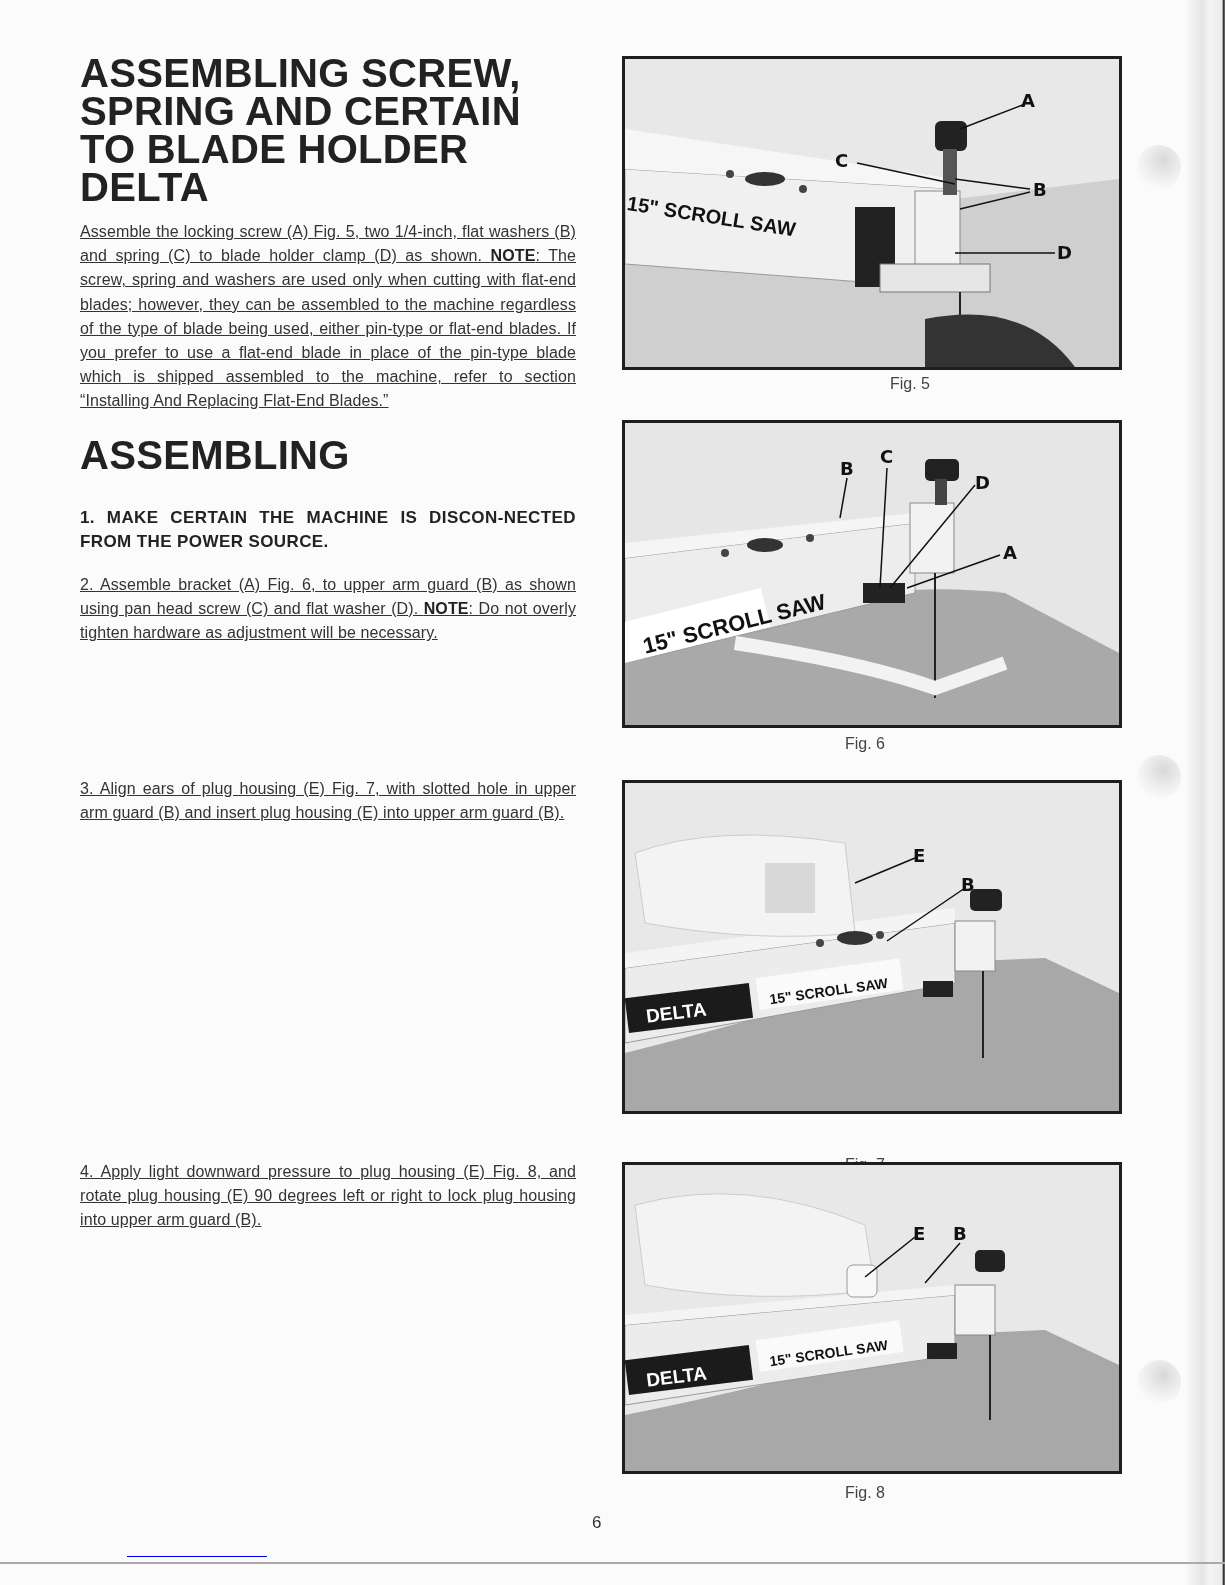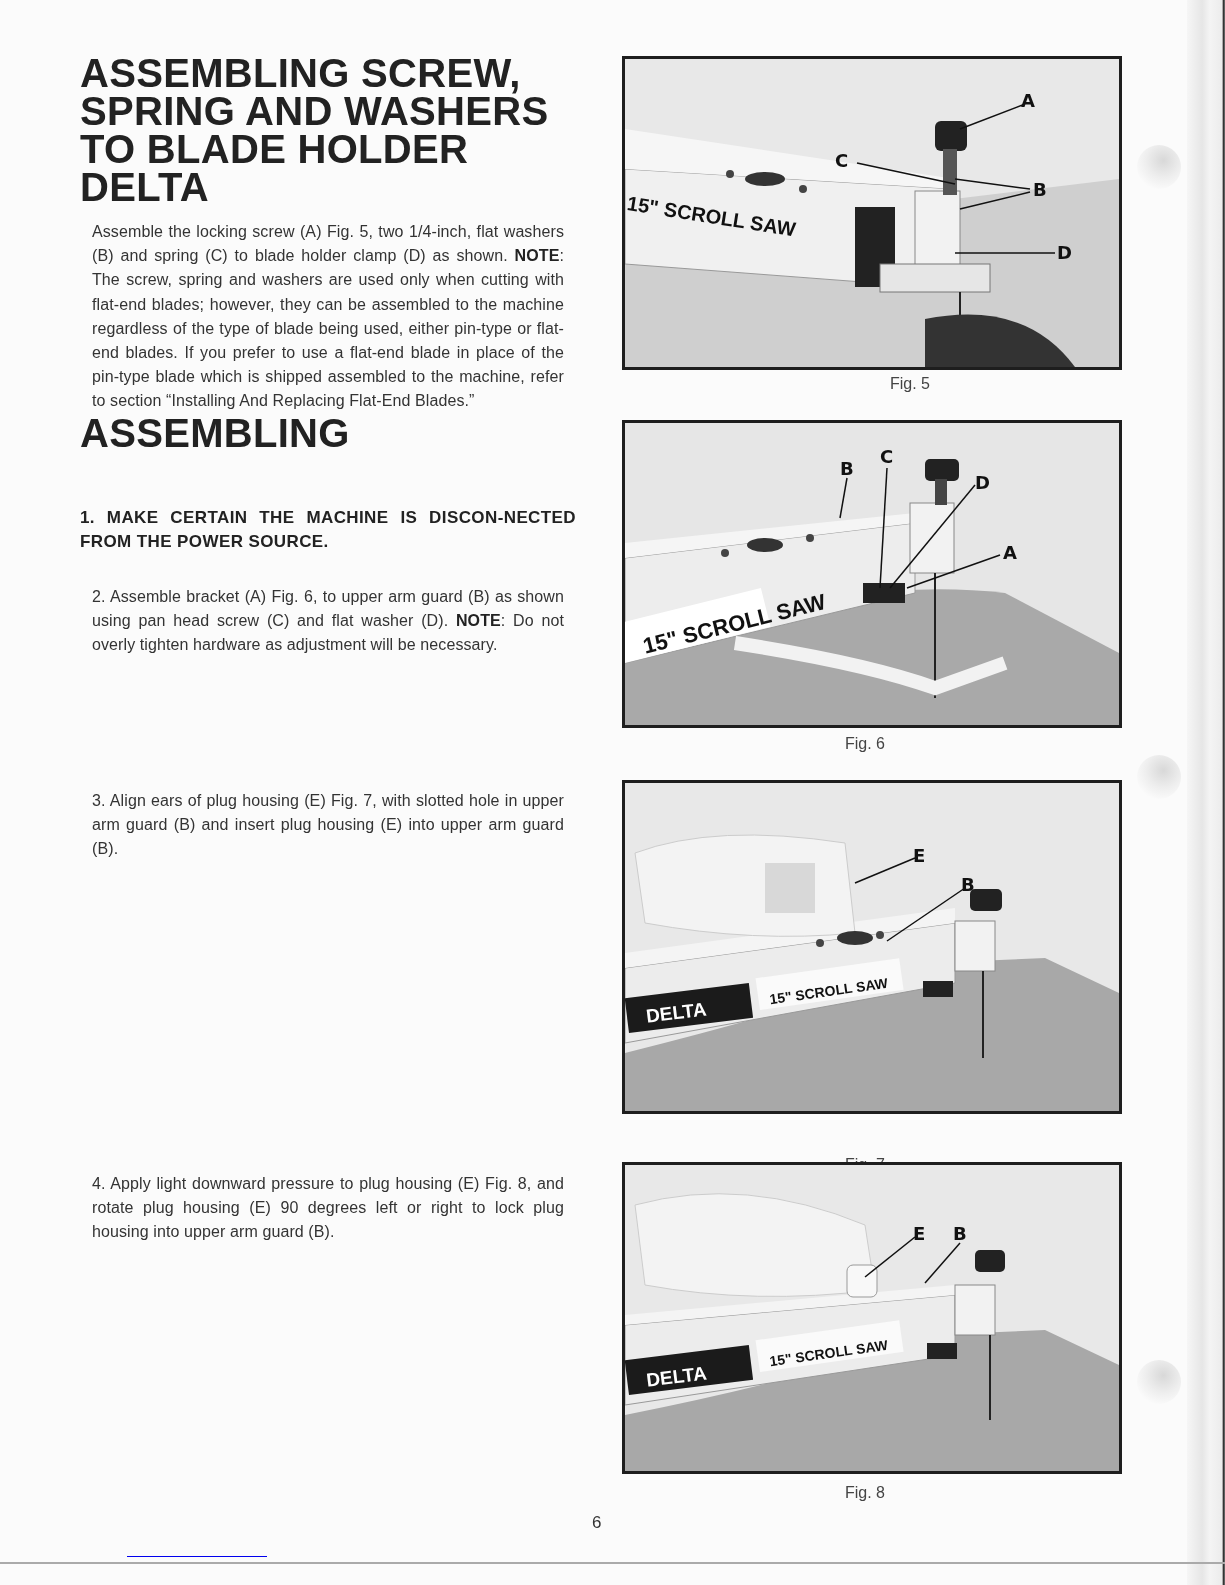--- a/index.html
+++ b/index.html
@@ -14,21 +14,21 @@
   }
   .punch {
     position:absolute; right:44px; width:44px; height:44px; border-radius:50%;
     background:radial-gradient(circle at 60% 35%,#d8d8d8 0%,#eeeeee 45%,#fafafa 75%,#fbfbfb 100%);
   }
   .left { position:absolute; left:80px; width:496px; }
   h1 {
     margin:0; font-weight:700; font-size:40px; line-height:38px; color:#222; letter-spacing:0.3px;
   }
   p.body {
-    margin:12px; font-size:16px; line-height:24.2px; color:#333; text-align:justify; letter-spacing:0.1px;
+    margin:0; font-size:16px; line-height:24.2px; color:#333; text-align:justify; letter-spacing:0.1px;text-decoration:underline;
   }
   p.body b { color:#222; }
   p.step1 { margin:0; font-size:17px; line-height:24px; font-weight:700; color:#222; text-align:justify; letter-spacing:0.4px; }
   .fig {
     position:absolute; left:622px; width:494px; border:3px solid #1e1e1e; background:#ddd; overflow:hidden;
   }
   .fig svg { display:block; }
   .caption { position:absolute; font-size:16px; color:#444; }
   .pagenum { position:absolute; left:592px; top:1513px; font-size:17px; color:#333; }
   .bottom-rule { position:absolute; left:0; top:1562px; width:1225px; height:2px; background:#aaa; }
@@ -40,27 +40,27 @@
 <body>
 
 <div class="spine"></div>
 <div class="punch" style="top:145px"></div>
 <div class="punch" style="top:755px"></div>
 <div class="punch" style="top:1360px"></div>
 
 <div class="left" style="top:54px">
   <h1>
     <div>ASSEMBLING SCREW,</div>
-    <div>SPRING AND WASHERS</div>
+    <div>SPRING AND CERTAIN</div>
     <div>TO BLADE HOLDER DELTA</div>
   </h1>
   <p class="body" style="margin-top:14px"><span>Assemble the locking screw (A) Fig. 5, two 1/4-inch, flat washers (B) and spring (C) to blade holder clamp (D) as shown. </span><b>NOTE</b><span>: The screw, spring and washers are used only when cutting with flat-end blades; however, they can be assembled to the machine regardless of the type of blade being used, either pin-type or flat-end blades. If you prefer to use a flat-end blade in place of the pin-type blade which is shipped assembled to the machine, refer to section “Installing And Replacing Flat-End Blades.”</span></p>
 </div>
 
-<div class="left" style="top:414px">
+<div class="left" style="top:436px">
   <h1>
     <div>ASSEMBLING</div>
   </h1>
 </div>
 <div class="left" style="top:506px">
   <p class="step1">1.  MAKE CERTAIN THE MACHINE IS DISCON-NECTED FROM THE POWER SOURCE.</p>
 </div>
 <div class="left" style="top:573px">
   <p class="body"><span>2.   Assemble bracket (A) Fig. 6, to upper arm guard (B) as shown using pan head screw (C) and flat washer (D). </span><b>NOTE</b><span>: Do not overly tighten hardware as adjustment will be necessary.</span></p>
 </div>

